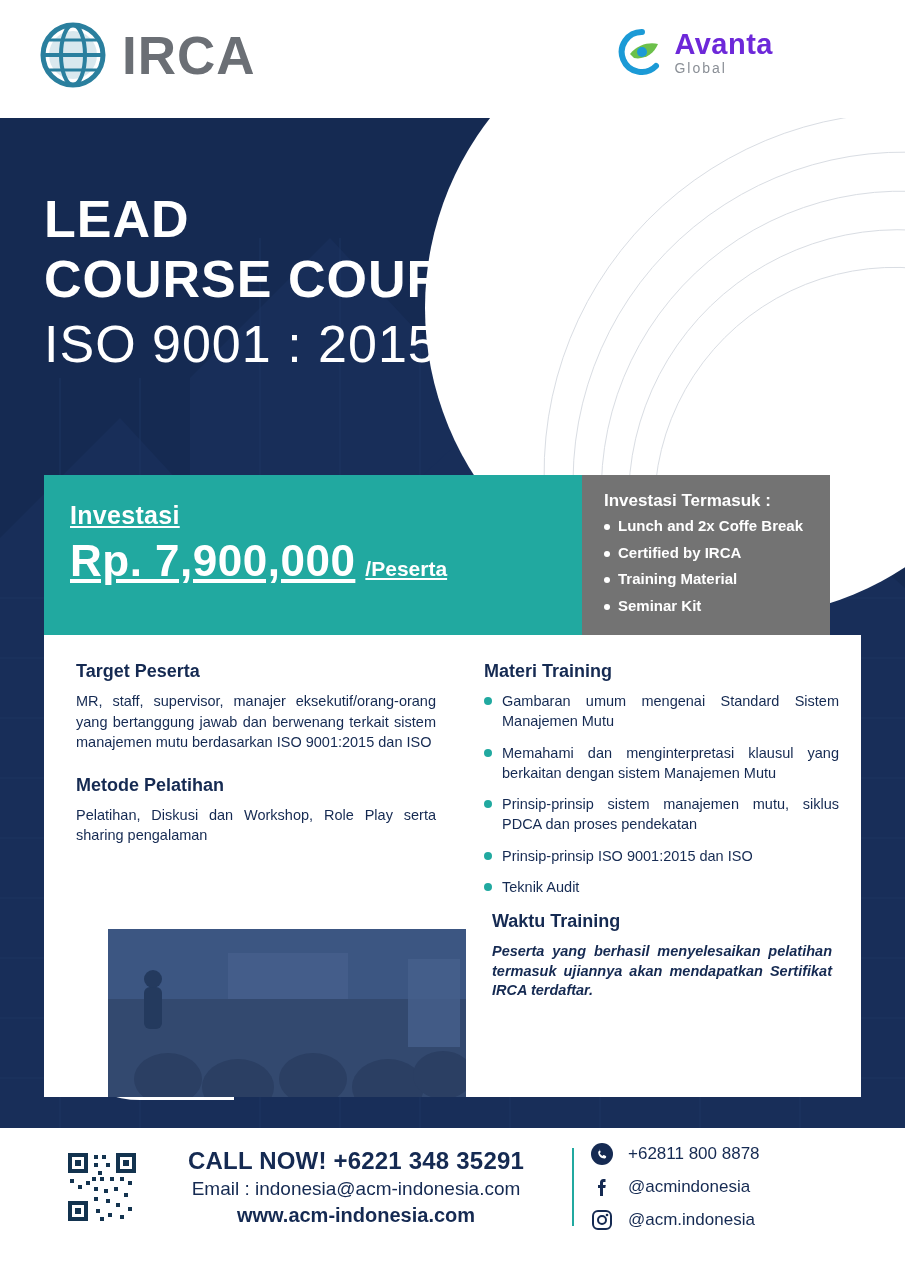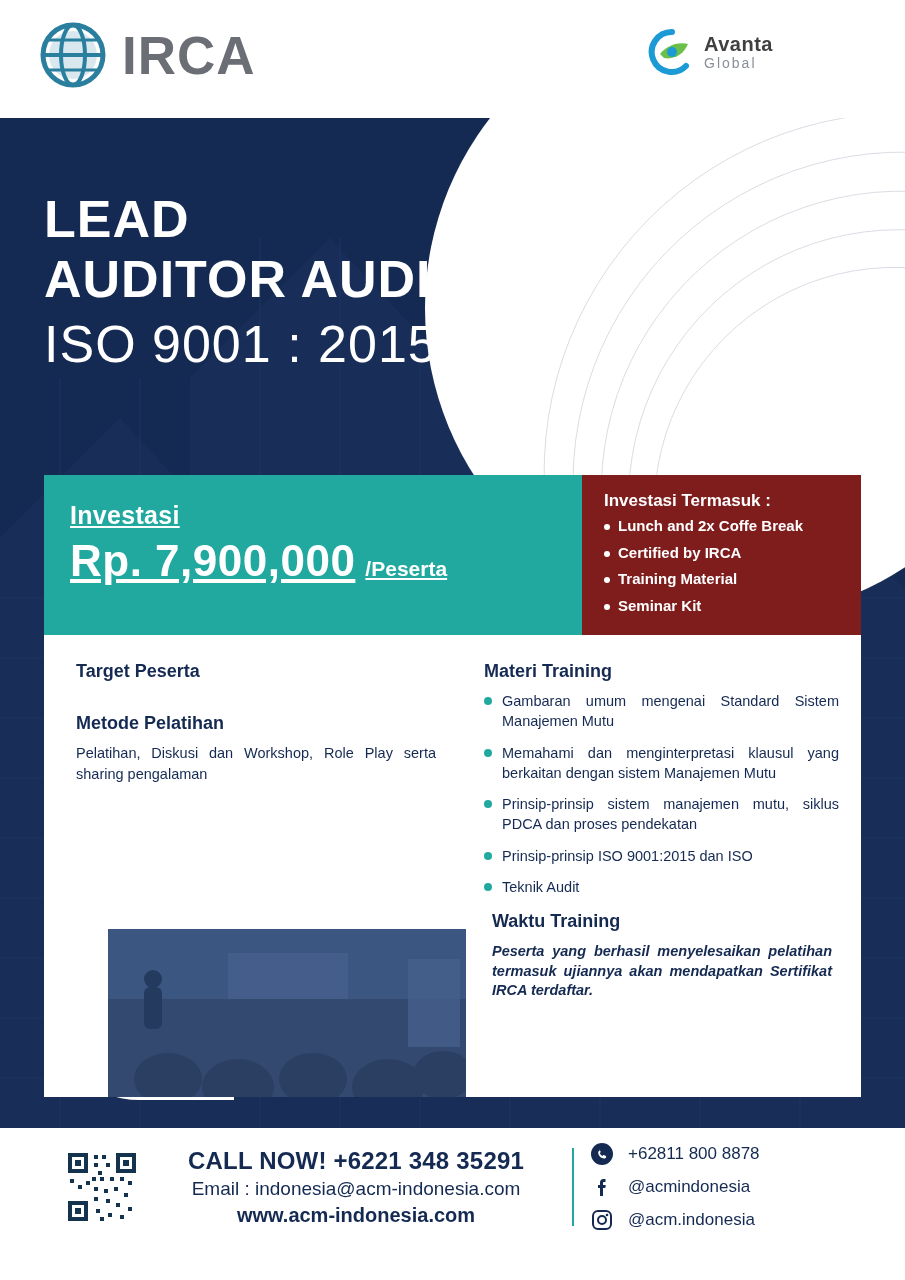--- a/index.html
+++ b/index.html
@@ -29,21 +29,21 @@
   .irca-text {
     font-size: 53px; font-weight: bold; color: #6b6f75; letter-spacing: 1px;
     line-height: 1;
   }
   .avanta-logo {
     position: absolute; right: 40px; top: 28px;
     display: flex; align-items: center; gap: 8px;
   }
   .avanta-mark { width: 48px; height: 48px; }
   .avanta-words { line-height: 1; }
-  .avanta-name { font-size: 20px; font-weight: bold; color: #404040; letter-spacing: .5px;}
+  .avanta-name { font-size: 29px; font-weight: bold; color: #6d28d9; letter-spacing: .5px;}
   .avanta-sub { font-size: 14px; color: #8a8f96; letter-spacing: 2px; margin-top: 2px;}
 
   
   .hero {
     position: absolute; left: 0; top: 118px; width: 905px; height: 1010px;
     background: #152a52;
     overflow: hidden;
   }
   .hero-bg-building {
     position: absolute; left: 0; top: 0; width: 905px; height: 1010px;
@@ -72,21 +72,21 @@
   .price-left {
     width: 538px; background: #21a9a0; color: #ffffff;
     padding: 26px 0 0 26px;
     text-decoration: underline;
   }
   .price-label { font-size: 25px; font-weight: bold; letter-spacing: .3px;}
   .price-row { display: flex; align-items: baseline; margin-top: 6px;}
   .price-value { font-size: 44px; font-weight: bold; letter-spacing: .5px;}
   .price-unit { font-size: 21px; font-weight: bold; margin-left: 10px;}
   .price-right {
-    width: 279px; background: #7f1d1d; color: #ffffff;
+    width: 248px; background: #737373; color: #ffffff;
     padding: 16px 0 0 22px;
   }
   .incl-title { font-size: 17px; font-weight: bold; margin-bottom: 7px;}
   .incl-list { list-style: none; }
   .incl-list li {
     font-size: 15px; font-weight: bold; line-height: 1.1;
     margin-bottom: 10px; position: relative; padding-left: 14px;
   }
   .incl-list li::before {
     content: ""; position: absolute; left: 0; top: 6px;
@@ -233,21 +233,21 @@
         <path d="M540 40 A 360 360 0 0 0 120 420"></path>
         <path d="M540 80 A 330 330 0 0 0 150 440"></path>
         <path d="M540 120 A 300 300 0 0 0 180 460"></path>
         <path d="M540 160 A 270 270 0 0 0 210 480"></path>
         <path d="M540 200 A 240 240 0 0 0 240 500"></path>
       </g>
     </svg>
 
     <div class="hero-title">
       <div class="l1">LEAD</div>
-      <div class="l2">AUDITOR AUDITOR</div>
+      <div class="l2">COURSE COURSE</div>
       <div class="l3">ISO 9001 : 2015</div>
     </div>
   </div>
 
   <div class="price-band">
     <div class="price-left">
       <div class="price-label">Investasi</div>
       <div class="price-row">
         <span class="price-value">Rp. 7,900,000</span>
         <span class="price-unit">/Peserta</span>
@@ -260,20 +260,21 @@
         <li>Certified by IRCA</li>
         <li>Training Material</li>
         <li>Seminar Kit</li>
       </ul>
     </div>
   </div>
 
   <div class="content-card">
     <div class="col-left">
       <div class="sect-title">Target Peserta</div>
+      <div class="body-text">MR, staff, supervisor, manajer eksekutif/orang-orang yang bertanggung jawab dan berwenang terkait sistem manajemen mutu berdasarkan ISO 9001:2015 dan ISO</div>
       <div class="gap"></div>
       <div class="sect-title">Metode Pelatihan</div>
       <div class="body-text">Pelatihan, Diskusi dan Workshop, Role Play serta sharing pengalaman</div>
 
       <div class="photo">
         <svg viewBox="0 0 358 168" width="358" height="168">
           <rect width="358" height="168" fill="#33496f"></rect>
           <rect x="0" y="0" width="358" height="70" fill="#3c5682"></rect>
           <g fill="#2b3f63">
             <ellipse cx="60" cy="150" rx="34" ry="26"></ellipse>

